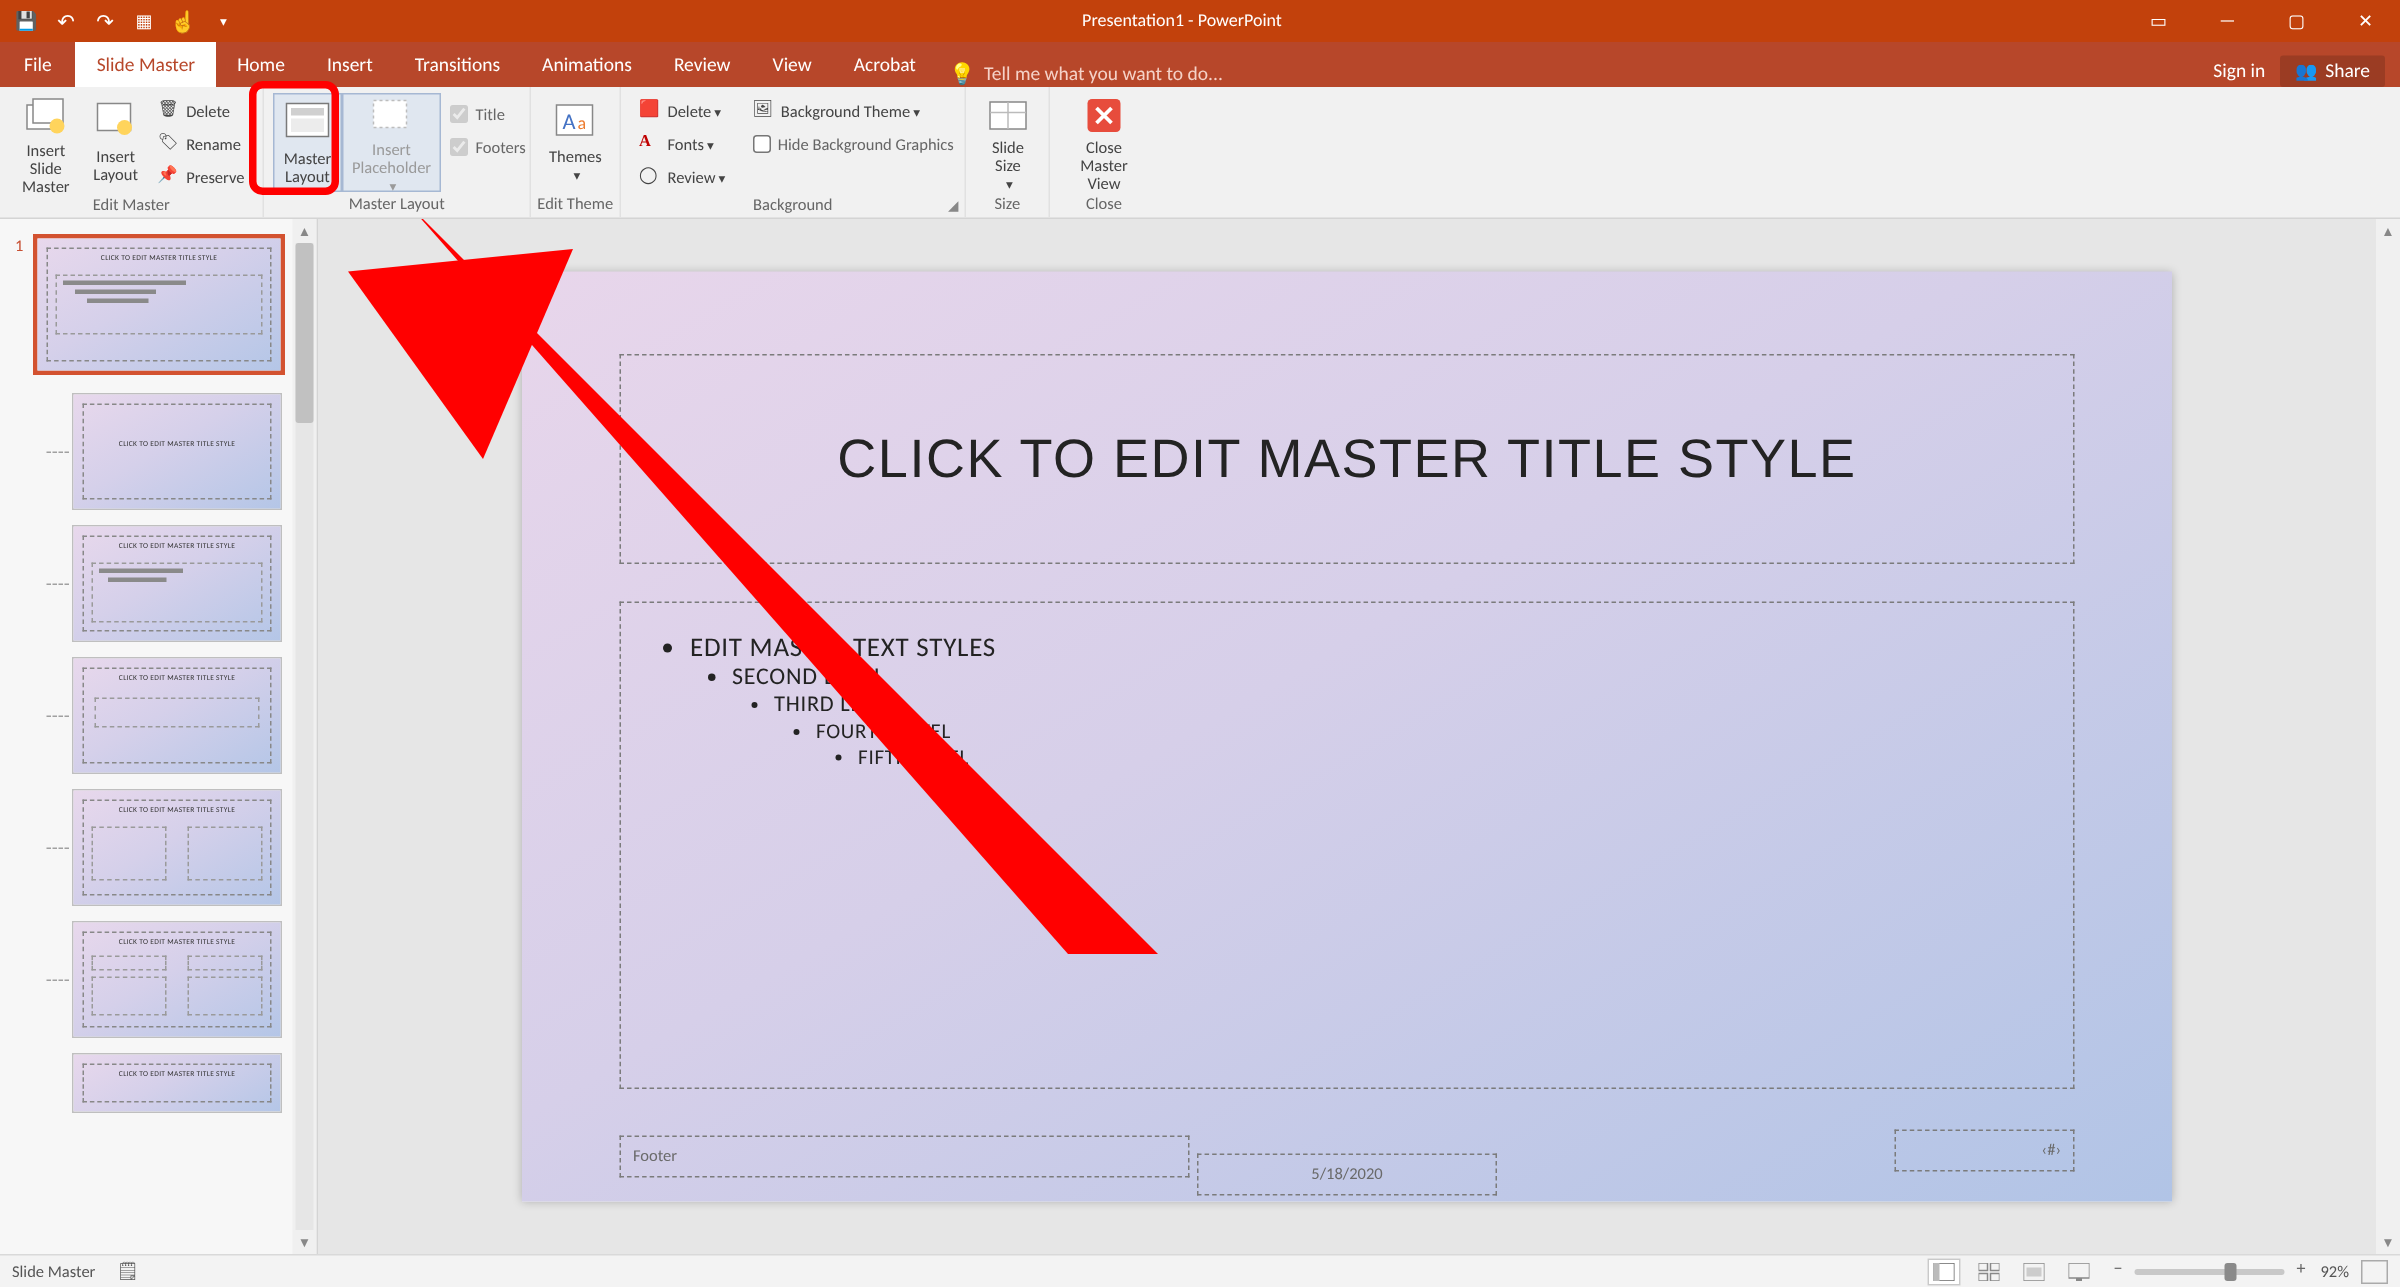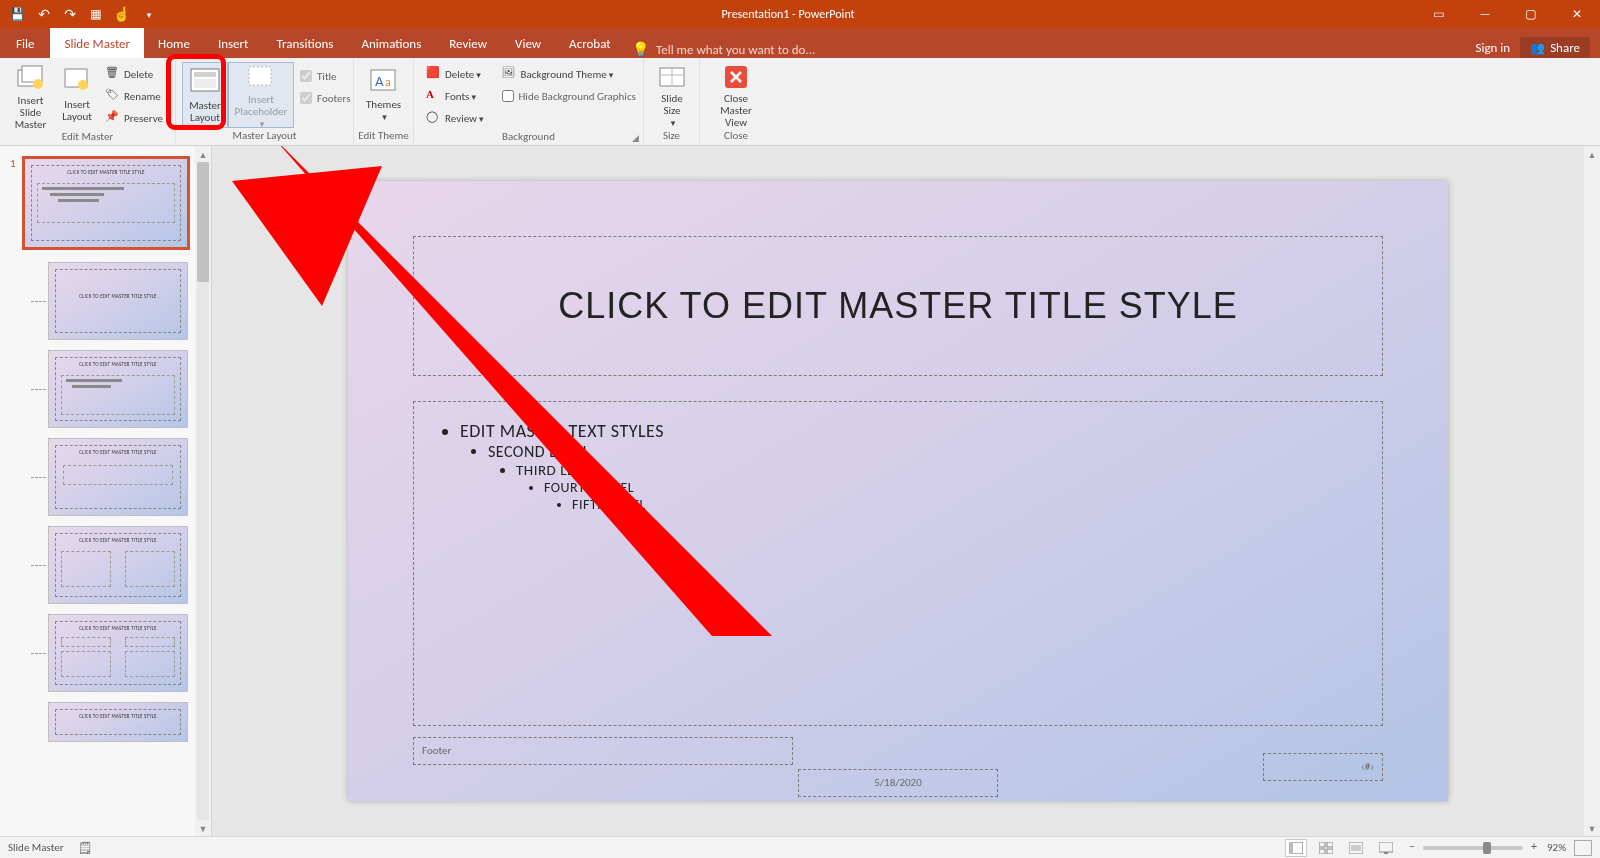--- a/index.html
+++ b/index.html
@@ -70,21 +70,21 @@
 .ph { position: absolute; border: 1px dashed #7b7b7b; }
 .ph.title { left: 65px; right: 65px; top: 55px; height: 140px; display: flex; align-items: center; justify-content: center; }
 .ph.title .txt { font-family: "Century Gothic", "Segoe UI", sans-serif; font-size: 36px; letter-spacing: 1px; color: #232323; text-align: center; }
 .ph.body { left: 65px; right: 65px; top: 220px; height: 325px; padding: 18px 24px; font-family: "Century Gothic", "Segoe UI", sans-serif; }
 .ph.body ul { list-style: disc; padding-left: 22px; font-size: 18px; color: #232323; }
 .ph.body ul li { margin-bottom: 8px; letter-spacing: .5px; }
 .ph.body ul ul { font-size: 16px; padding-left: 28px; }
 .ph.body ul ul ul { font-size: 15px; }
 .ph.body ul ul ul ul { font-size: 14px; }
 .ph.body ul ul ul ul ul { font-size: 14px; }
-.ph.footer-l { left: 65px; bottom: 36px; width: 380px; height: 28px; font-size: 11px; color: #6a6a6a; padding: 6px 8px; font-family: "Century Gothic", sans-serif; }
+.ph.footer-l { left: 65px; bottom: 16px; width: 380px; height: 28px; font-size: 11px; color: #6a6a6a; padding: 6px 8px; font-family: "Century Gothic", sans-serif; }
 .ph.footer-c { left: 50%; transform: translateX(-50%); bottom: 4px; width: 200px; height: 28px; font-size: 11px; color: #6a6a6a; padding: 6px 8px; text-align: center; font-family: "Century Gothic", sans-serif; }
 .ph.footer-r { right: 65px; bottom: 20px; width: 120px; height: 28px; font-size: 11px; color: #6a6a6a; padding: 6px 8px; text-align: right; font-family: "Century Gothic", sans-serif; }
 
 .right-scroll { width: 16px; background: #F0F0F0; position: relative; }
 .right-scroll .arr { position: absolute; left: 0; right: 0; height: 16px; display: flex; align-items: center; justify-content: center; font-size: 9px; color: #888; }
 .right-scroll .arr.up { top: 0; } .right-scroll .arr.down { bottom: 0; }
 
 
 .annot-arrow { position: absolute; z-index: 40; pointer-events: none; }
 

